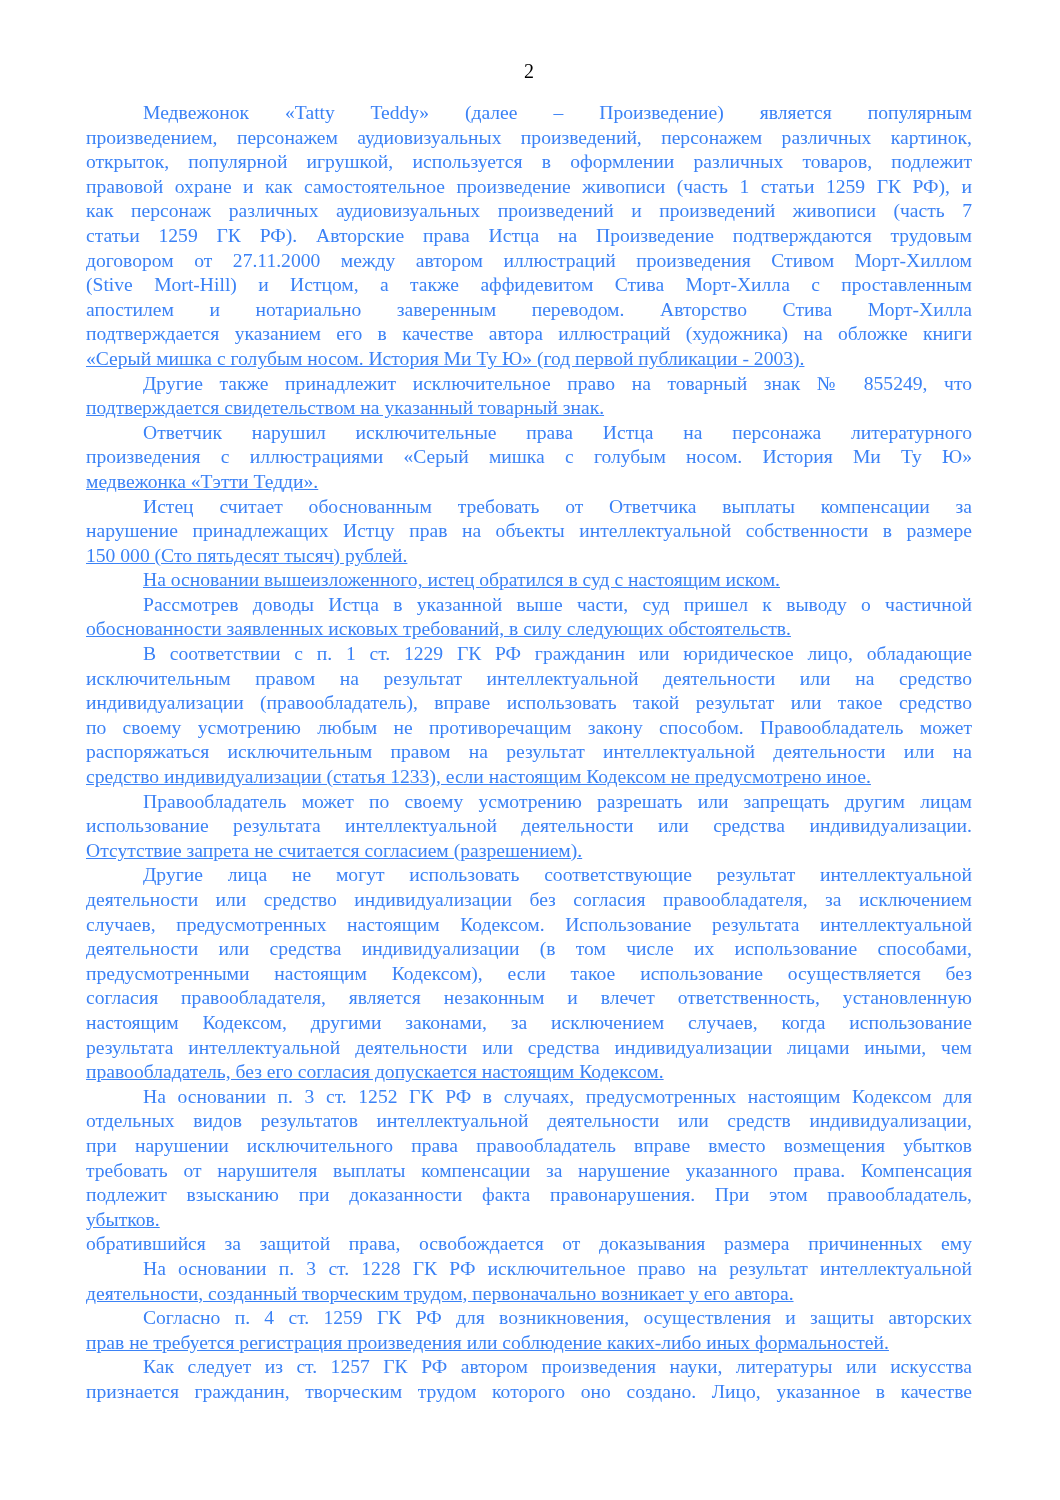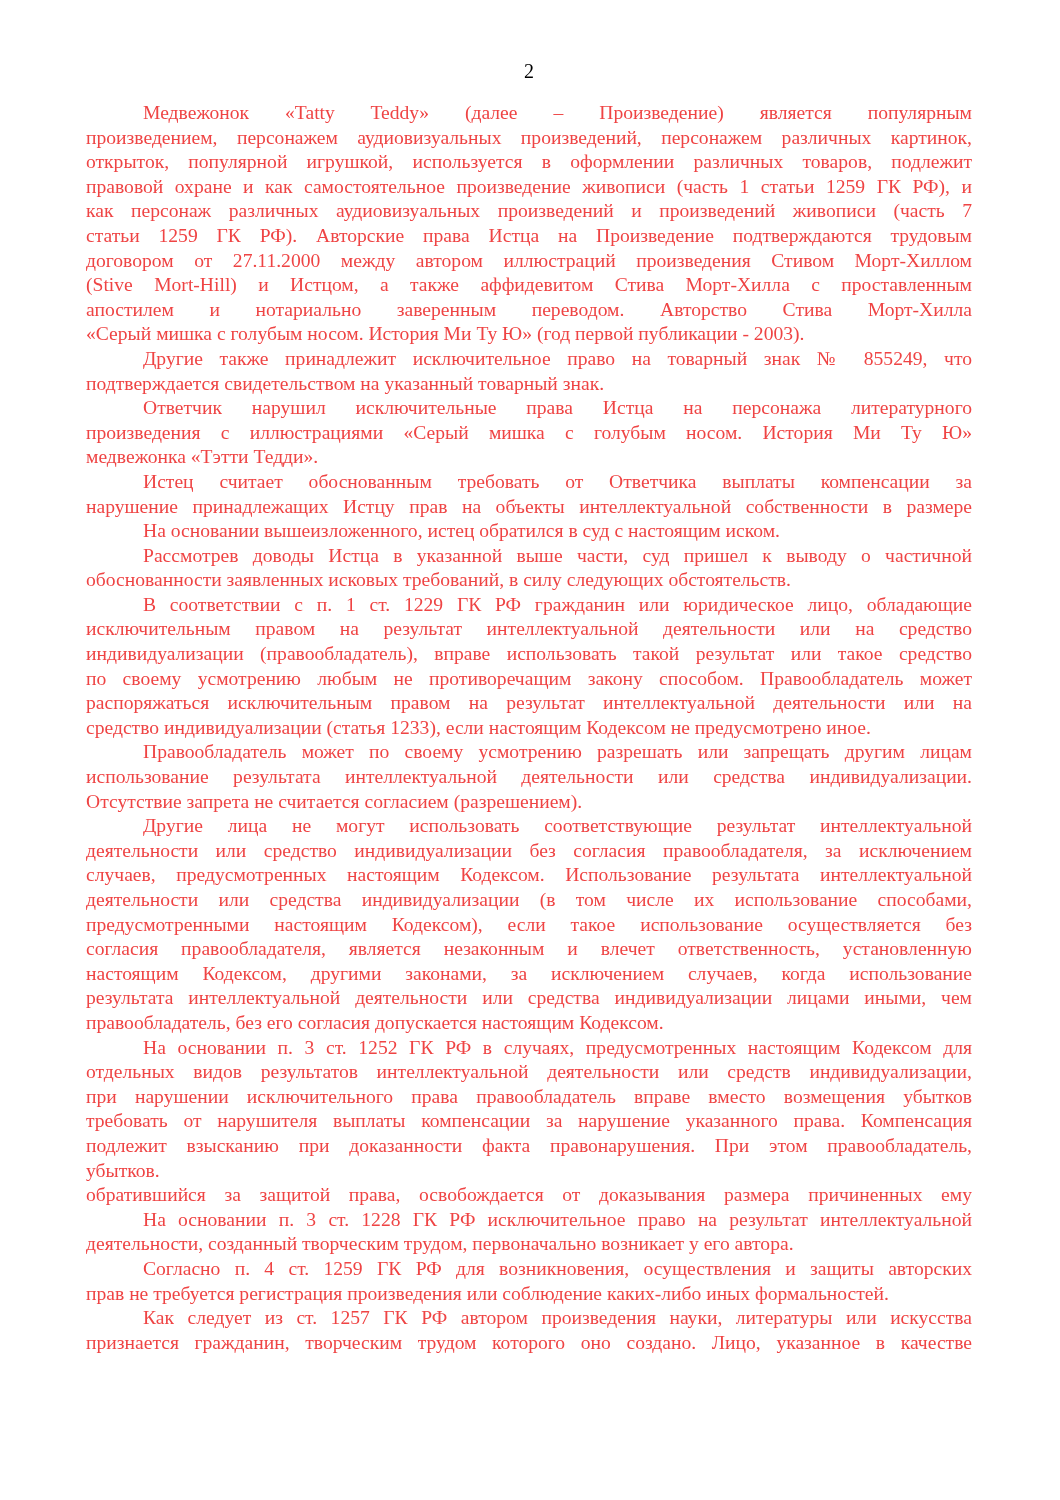--- a/index.html
+++ b/index.html
@@ -32,59 +32,62 @@
     line-height: 24.6px;
     color: #000000;
   }
   .content {
     position: absolute;
     left: 86px;
     top: 101px;
     width: 886px;
     font-size: 19.6px;
     line-height: 24.6px;
-    color: #ef4444;
+    color: #3b82f6;
   }
   .line {
     height: 24.6px;
     overflow: hidden;
     text-align: justify;
     text-align-last: justify;
     white-space: normal;
   }
   .line.par-first {
     text-indent: 57px;
   }
   .line.par-end {
     text-align-last: left;
+    text-decoration: underline;
   }
 </style>
 </head>
 <body>
 
 <div class="page">
   <div class="page-number">2</div>
   <div class="content" id="content">
       <div class="line par-first">Медвежонок «Tatty Teddy» (далее – Произведение) является популярным</div>
       <div class="line">произведением, персонажем аудиовизуальных произведений, персонажем различных картинок,</div>
       <div class="line">открыток, популярной игрушкой, используется в оформлении различных товаров, подлежит</div>
       <div class="line">правовой охране и как самостоятельное произведение живописи (часть 1 статьи 1259 ГК РФ), и</div>
       <div class="line">как персонаж различных аудиовизуальных произведений и произведений живописи (часть 7</div>
       <div class="line">статьи 1259 ГК РФ). Авторские права Истца на Произведение подтверждаются трудовым</div>
       <div class="line">договором от 27.11.2000 между автором иллюстраций произведения Стивом Морт-Хиллом</div>
       <div class="line">(Stive Mort-Hill) и Истцом, а также аффидевитом Стива Морт-Хилла с проставленным</div>
       <div class="line">апостилем и нотариально заверенным переводом. Авторство Стива Морт-Хилла</div>
+      <div class="line">подтверждается указанием его в качестве автора иллюстраций (художника) на обложке книги</div>
       <div class="line par-end">«Серый мишка с голубым носом. История Ми Ту Ю» (год первой публикации - 2003).</div>
       <div class="line par-first">Другие также принадлежит исключительное право на товарный знак № 855249, что</div>
       <div class="line par-end">подтверждается свидетельством на указанный товарный знак.</div>
       <div class="line par-first">Ответчик нарушил исключительные права Истца на персонажа литературного</div>
       <div class="line">произведения с иллюстрациями «Серый мишка с голубым носом. История Ми Ту Ю»</div>
       <div class="line par-end">медвежонка «Тэтти Тедди».</div>
       <div class="line par-first">Истец считает обоснованным требовать от Ответчика выплаты компенсации за</div>
       <div class="line">нарушение принадлежащих Истцу прав на объекты интеллектуальной собственности в размере</div>
+      <div class="line par-end">150 000 (Сто пятьдесят тысяч) рублей.</div>
       <div class="line par-first par-end">На основании вышеизложенного, истец обратился в суд с настоящим иском.</div>
       <div class="line par-first">Рассмотрев доводы Истца в указанной выше части, суд пришел к выводу о частичной</div>
       <div class="line par-end">обоснованности заявленных исковых требований, в силу следующих обстоятельств.</div>
       <div class="line par-first">В соответствии с п. 1 ст. 1229 ГК РФ гражданин или юридическое лицо, обладающие</div>
       <div class="line">исключительным правом на результат интеллектуальной деятельности или на средство</div>
       <div class="line">индивидуализации (правообладатель), вправе использовать такой результат или такое средство</div>
       <div class="line">по своему усмотрению любым не противоречащим закону способом. Правообладатель может</div>
       <div class="line">распоряжаться исключительным правом на результат интеллектуальной деятельности или на</div>
       <div class="line par-end">средство индивидуализации (статья 1233), если настоящим Кодексом не предусмотрено иное.</div>
       <div class="line par-first">Правообладатель может по своему усмотрению разрешать или запрещать другим лицам</div>

